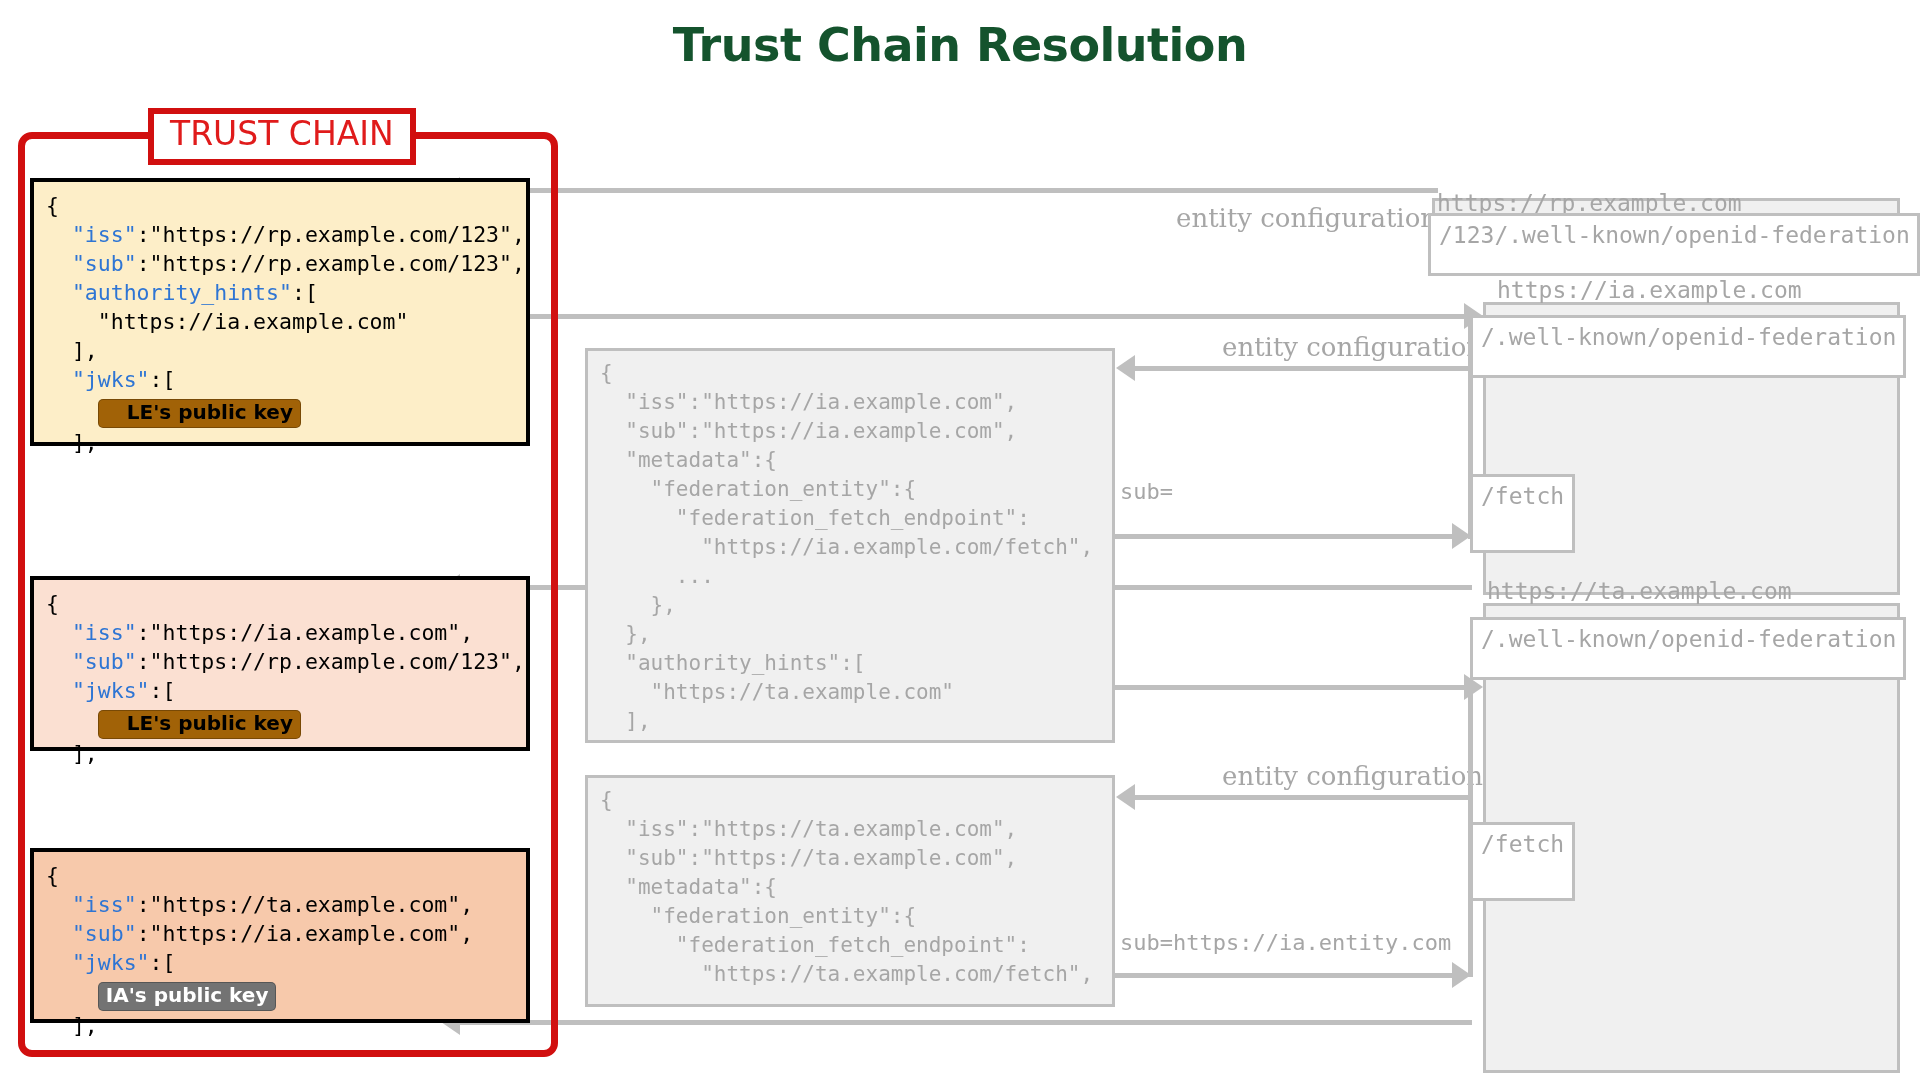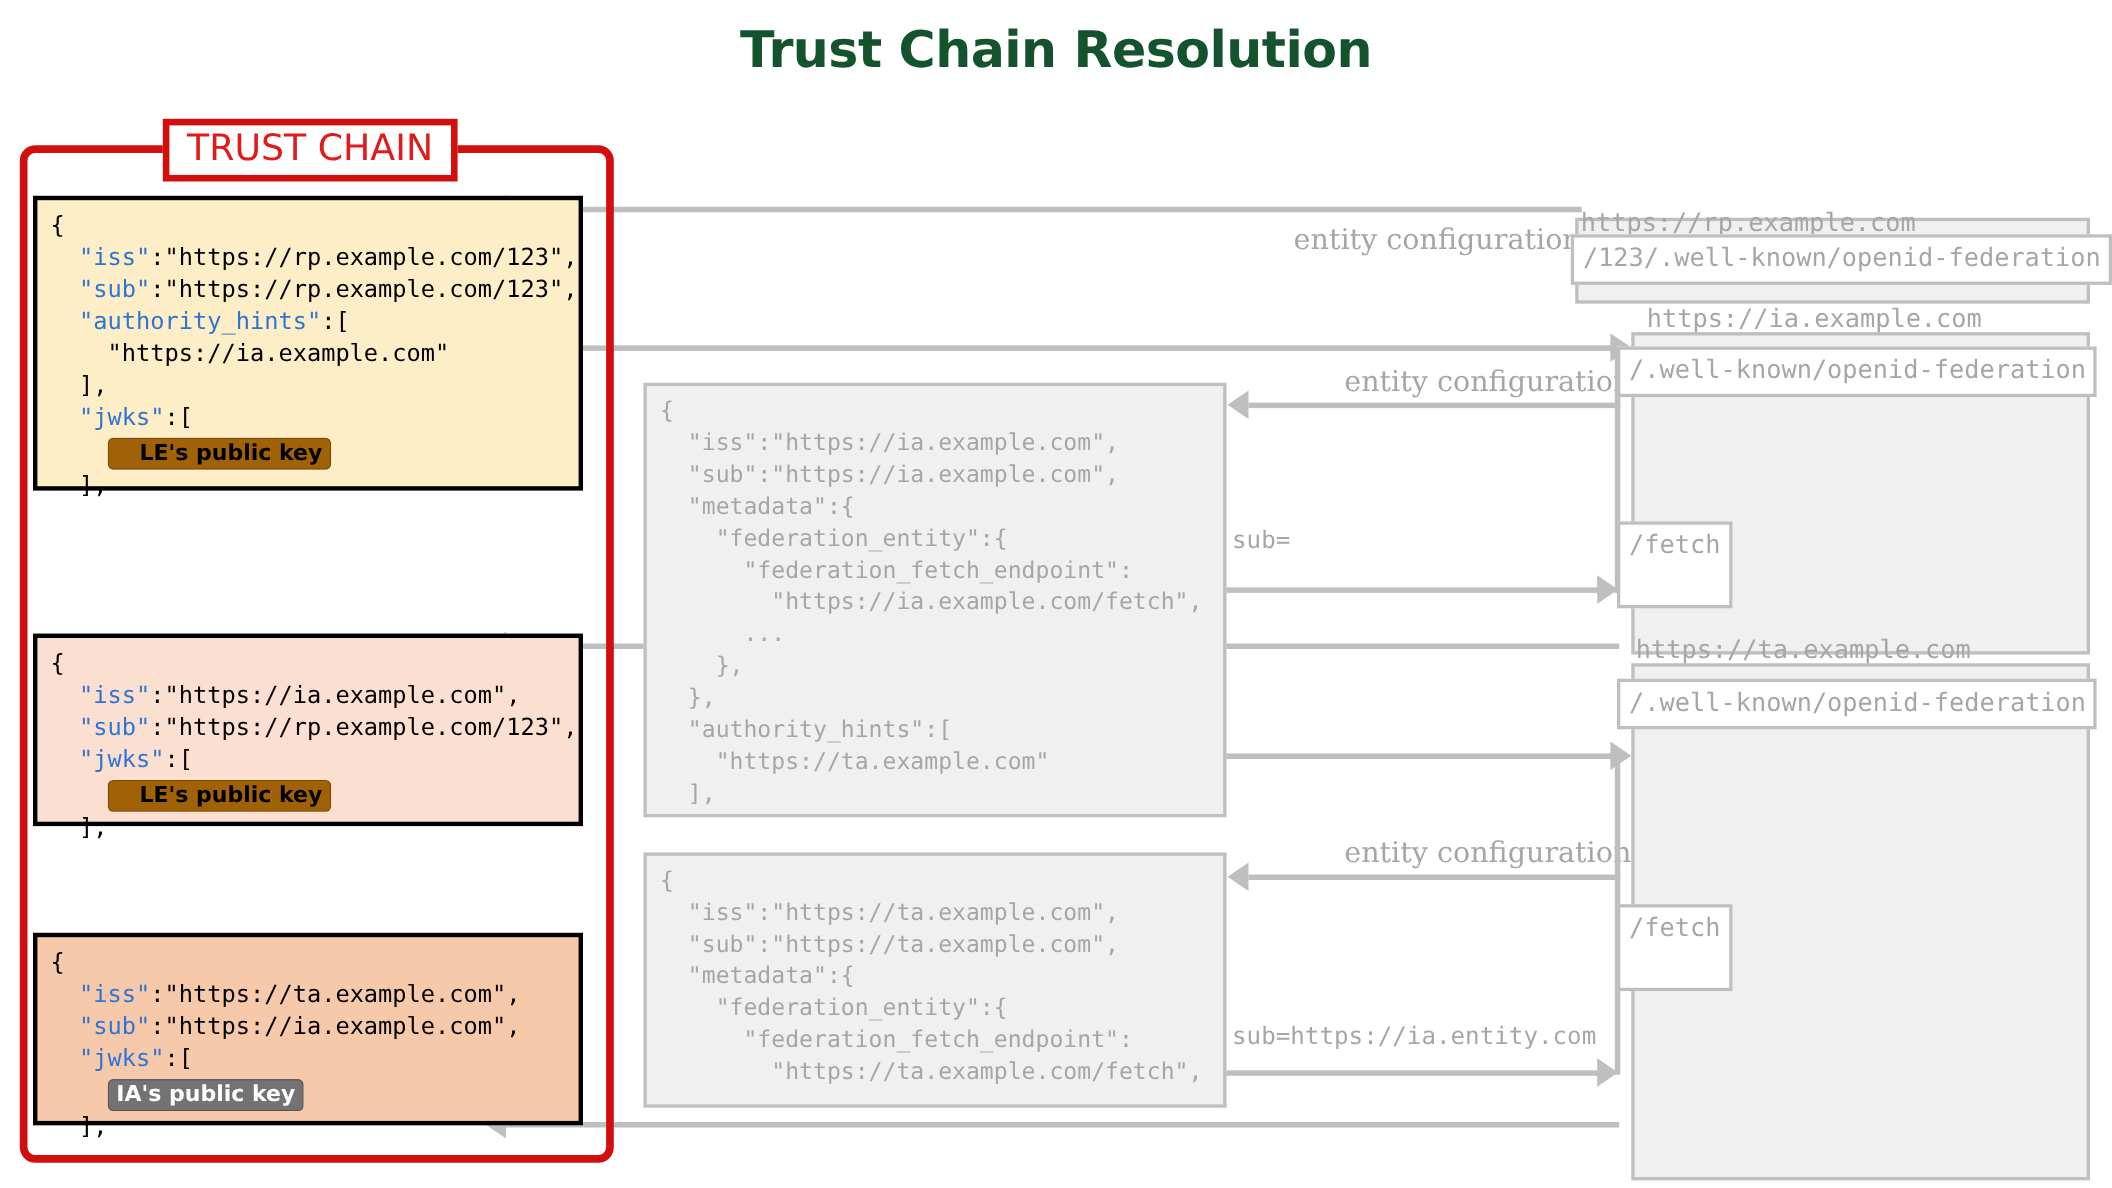--- a/index.html
+++ b/index.html
@@ -76,21 +76,21 @@
   }
   #host-rp{left:1437px; top:173px;margin-top:17px;}
   #host-ia{left:1497px; top:277px;}
   #host-ta{left:1487px; top:578px;}
 
   .endpoint{
     position:absolute; box-sizing:border-box;
     background:#ffffff; border:3px solid #bfbfbf;
     font-family:"DejaVu Sans Mono","Liberation Mono",monospace;
     font-size:23px; line-height:30px; color:#a6a6a6;
-    padding:4px 7px 6px 8px; white-space:nowrap;
+    padding:4px 7px 23px 8px; white-space:nowrap;
   }
   #ep-rp-wk{left:1428px; top:213px;}
   #ep-ia-wk{left:1470px; top:315px;}
   #ep-ta-wk{left:1470px; top:617px;}
   #ep-ia-fetch{left:1470px; top:474px; width:105px; height:79px;}
   #ep-ta-fetch{left:1470px; top:822px; width:105px; height:79px;}
 
   
   .ln{position:absolute; background:#bfbfbf;}
   .hln{height:5px;}

